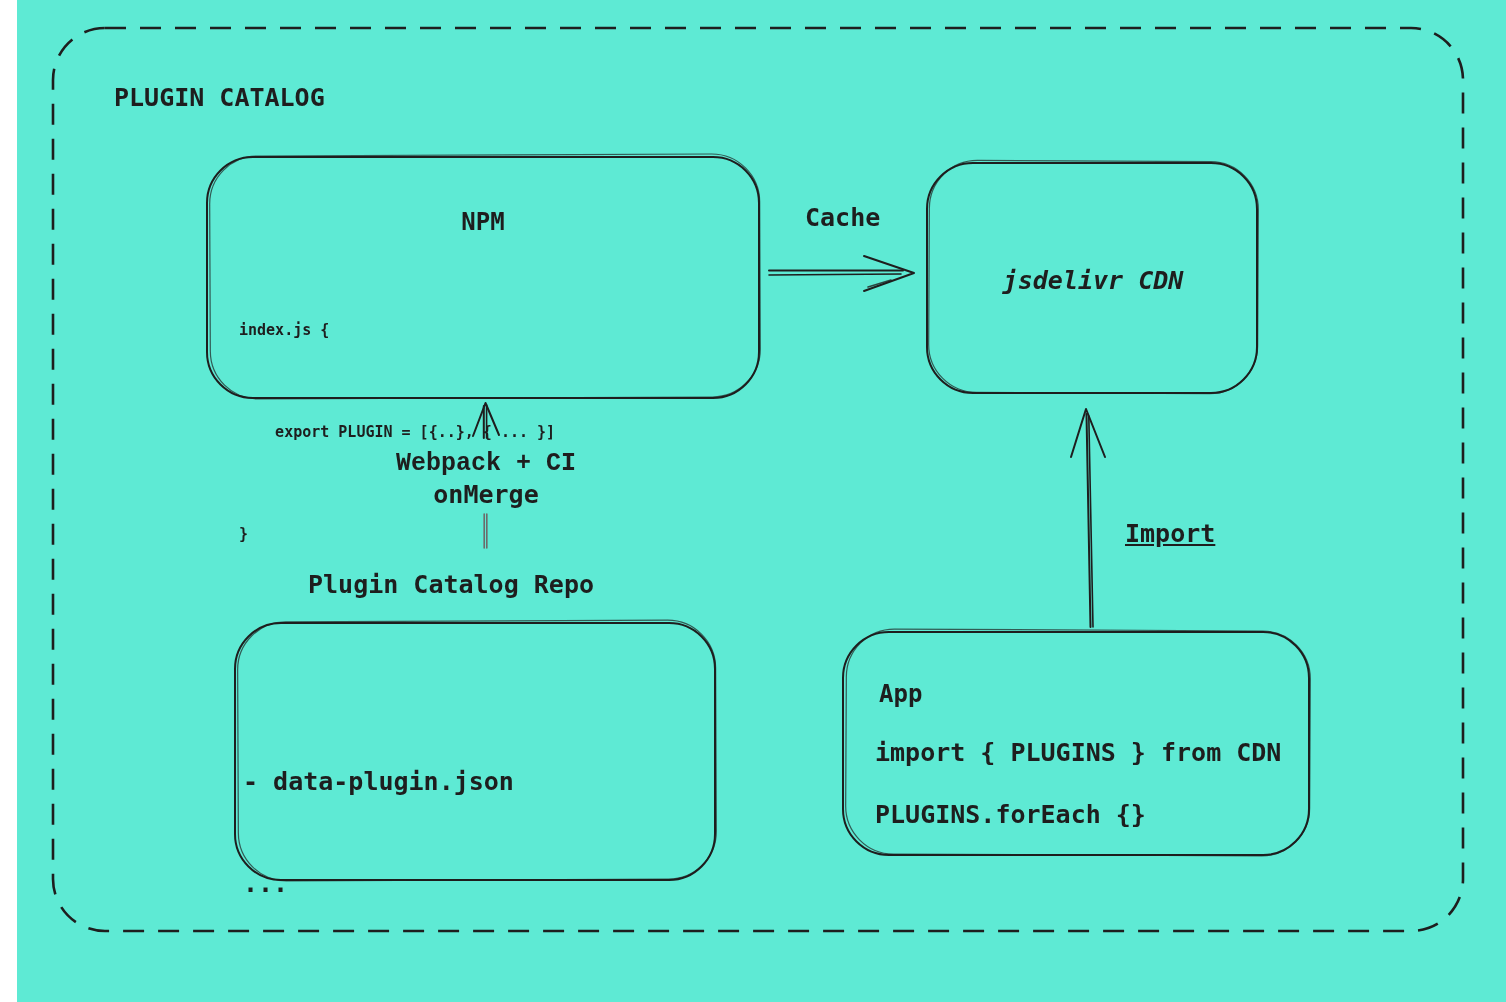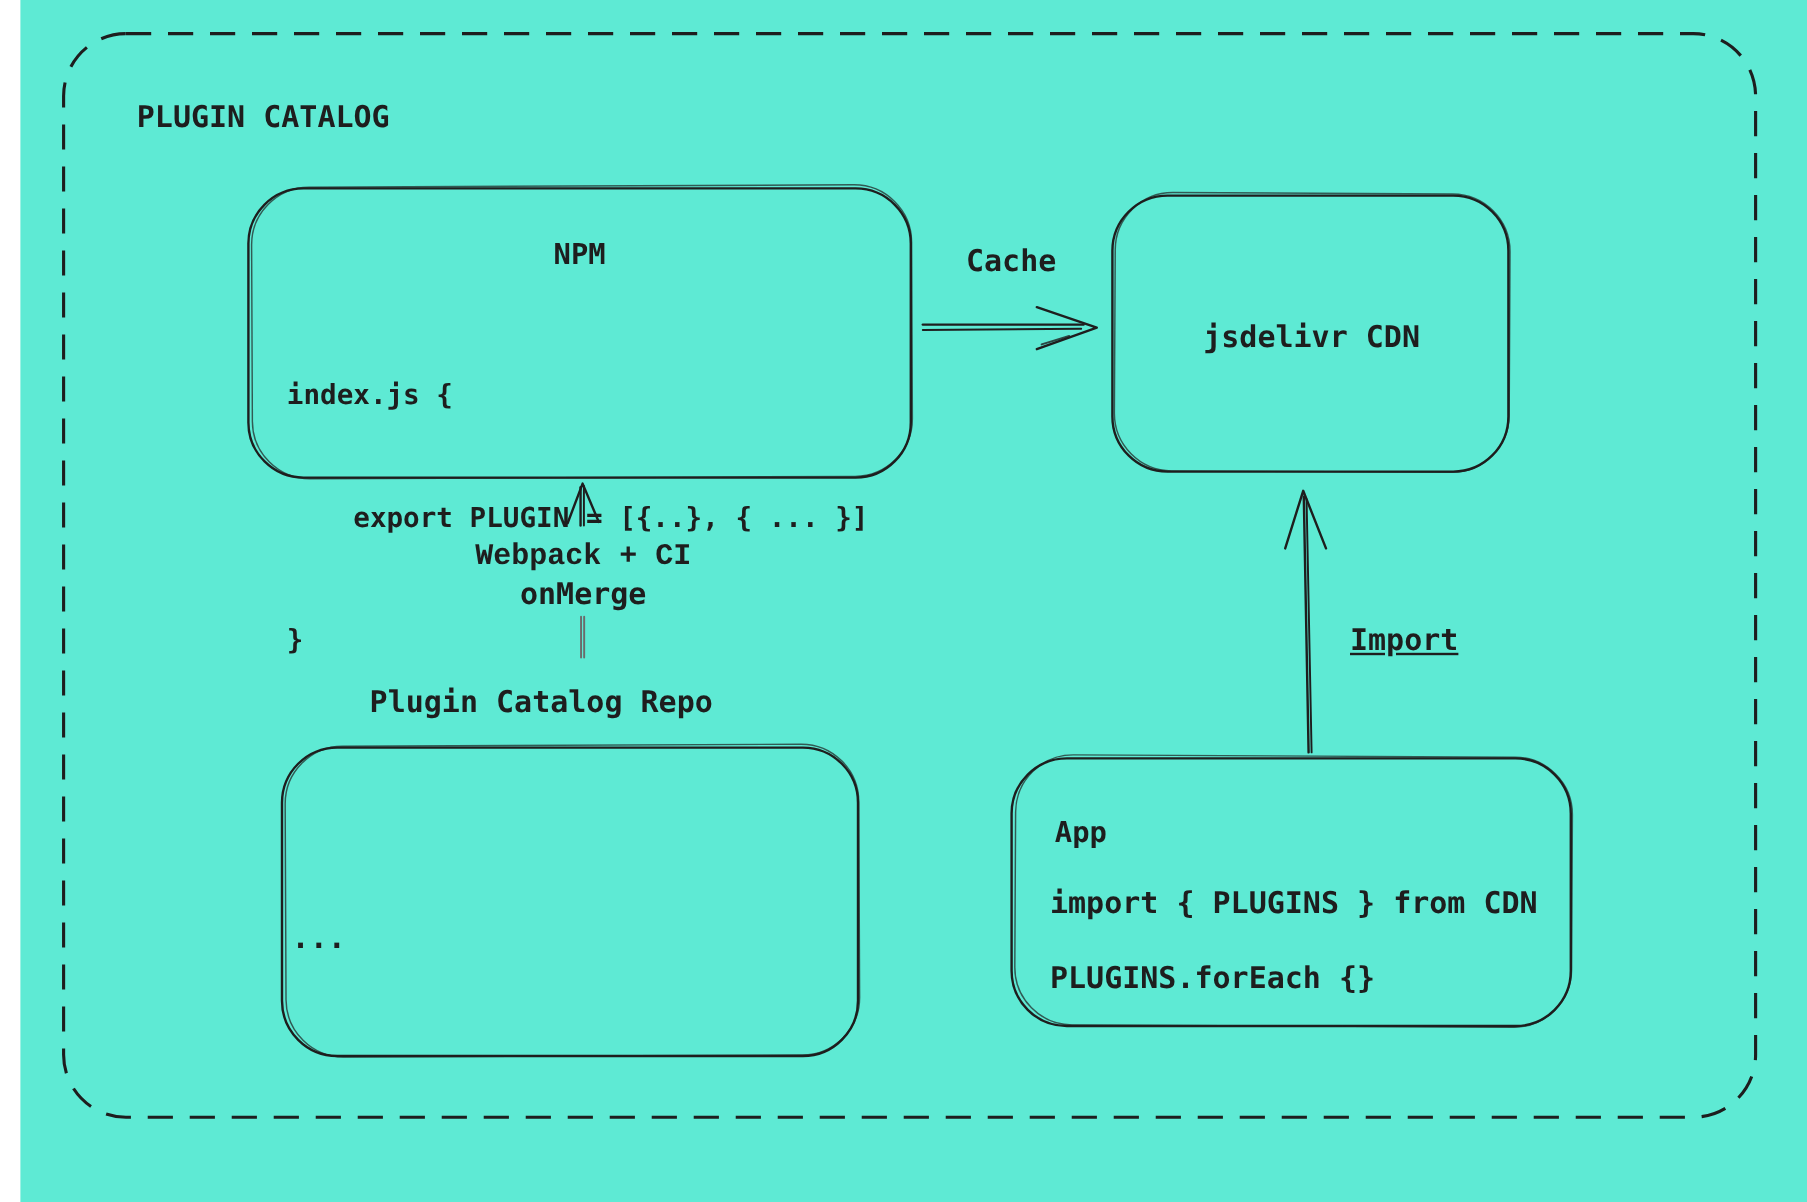--- a/index.html
+++ b/index.html
@@ -26,21 +26,21 @@
   .arrow .muted { stroke: #6b6b6b; stroke-width: 1.6; }
   .t {
     position: absolute;
     font-weight: 600;
     line-height: 1;
     white-space: pre;
     letter-spacing: 0;
   }
   .t.center { transform: translateX(-50%); }
   .code { line-height: 34px; }
-  .fs23 { font-size: 23px; }
+  .fs23 { font-size: 15px; }
   .fs24 { font-size: 24px; }
   .fs25 { font-size: 25px; }
 </style>
 </head>
 <body>
 
 <div class="canvas">
 
   <svg class="layer" viewBox="0 0 1506 1002">
 
@@ -85,36 +85,37 @@
 
     <g class="arrow">
       <path d="M1073.5 627 L1069.5 414"></path>
       <path class="thin" d="M1076 627 L1071.8 416"></path>
       <path d="M1054 457 L1069 409 L1088 457"></path>
     </g>
   </svg>
 
   <div class="t fs25" style="left:97px; top:85px;">PLUGIN CATALOG</div>
 
-  <div class="t fs24 center" style="left:466px; top:200px;">NPM</div>
+  <div class="t fs24 center" style="left:466px; top:210px;">NPM</div>
   <div class="t fs23 code" style="left:222px; top:245px;">
     <div>index.js {</div>
     <div>    export PLUGIN = [{..}, { ... }]</div>
     <div>}</div>
   </div>
 
   <div class="t fs25" style="left:788px; top:205px;">Cache</div>
 
-  <div class="t fs25 center" style="left:1076px; top:268px;">jsdelivr CDN</div>
+  <div class="t fs25 center" style="left:1076px; top:268px;font-style:italic;">jsdelivr CDN</div>
 
   <div class="t fs25 center" style="left:469px; top:451px;font-family:Liberation Mono, monospace;">Webpack + CI</div>
   <div class="t fs25 center" style="left:469px; top:482px;">onMerge</div>
 
   <div class="t fs25 center" style="left:434px; top:572px;">Plugin Catalog Repo</div>
   <div class="t fs25 code" style="left:226px; top:697px;">
+    <div>- data-plugin.json</div>
     <div>...</div>
   </div>
 
   <div class="t fs24" style="left:862px; top:682px;">App</div>
   <div class="t fs25" style="left:858px; top:740px;">import { PLUGINS } from CDN</div>
   <div class="t fs25" style="left:858px; top:802px;">PLUGINS.forEach {}</div>
 
   <div class="t fs25" style="left:1108px; top:521px;text-decoration:underline;">Import</div>
 
 </div>

